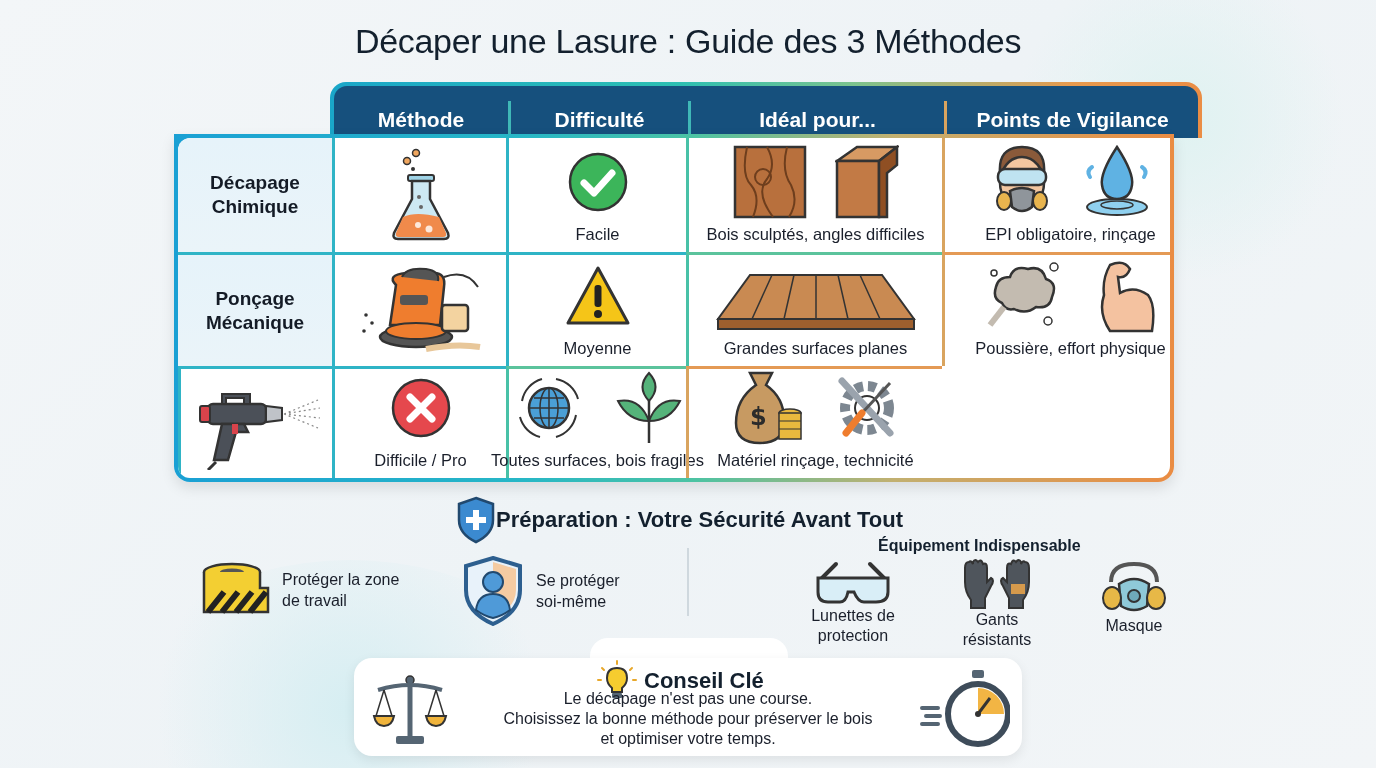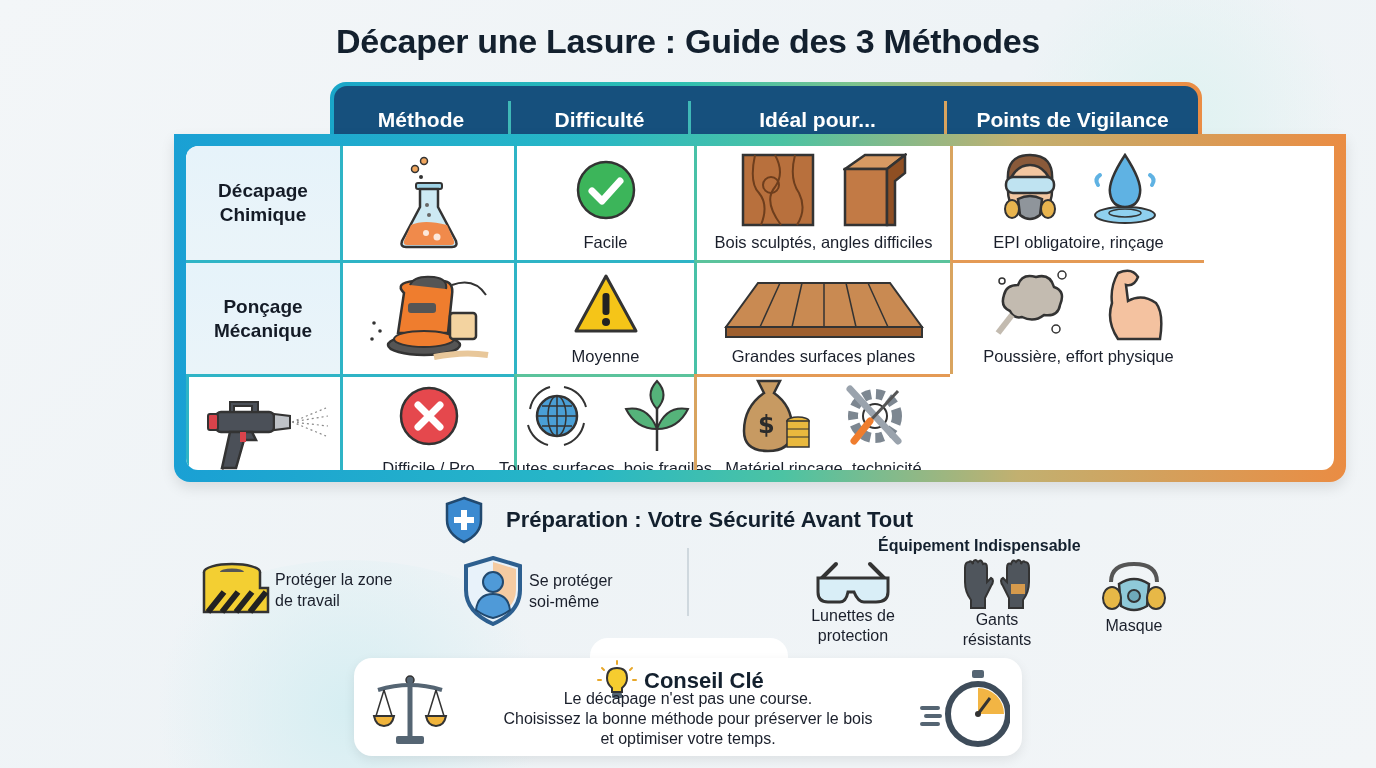--- a/index.html
+++ b/index.html
@@ -9,55 +9,55 @@
     background: linear-gradient(135deg, #f3f6f8 0%, #eef3f6 50%, #f2f5f7 100%);
     position: relative;
     color: #1a1f2b;
   }
   .bg-blob1 { position: absolute; left: 1010px; top: -40px; width: 340px; height: 320px; border-radius: 50%;
     background: radial-gradient(circle, #dff2f1 0%, rgba(225,242,242,0) 70%); }
   .bg-blob2 { position: absolute; left: 120px; top: 560px; width: 460px; height: 300px; border-radius: 50%;
     background: radial-gradient(circle, #d6eef2 0%, rgba(214,238,242,0) 70%); }
 
   .title { position: absolute; left: 0; width: 1376px; top: 22px; text-align: center;
-    font-size: 34px; font-weight: bold; color: #13202e; letter-spacing: -0.3px; }
+    font-size: 34px; font-weight: normal; color: #13202e; letter-spacing: -0.3px; }
 
   
   .tbl-wrap { position: absolute; left: 174px; top: 82px; width: 1028px; height: 400px; }
   .hdr-frame { position: absolute; left: 156px; top: 0; width: 872px; height: 56px;
     border-radius: 16px 16px 0 0;
     background: linear-gradient(90deg, #1aa6c9 0%, #2dbfb2 40%, #7cc38e 60%, #e79a4e 85%, #ea8d45 100%);
     padding: 4px 4px 0 4px; }
   .hdr-inner { width: 100%; height: 100%; background: #16507d; border-radius: 13px 13px 0 0; display: flex; }
   .hdr-cell { display: flex; align-items: center; justify-content: center; color: #fff; font-weight: bold; font-size: 21px; margin-top: 15px; }
   .hdr-cell + .hdr-cell { border-left: 3px solid #3fb8b7; }
   .hdr-cell.c4 { border-left-color: #d9a45f; }
 
-  .body-frame { position: absolute; left: 0; top: 52px; width: 1172px; height: 348px;
+  .body-frame { position: absolute; left: 0; top: 52px; width: 1000px; height: 348px;
     border-radius: 0 0 16px 16px;
     background: linear-gradient(90deg, #1aa0d4 0%, #27b7c6 35%, #4cc3a3 52%, #c2b070 72%, #ea8c43 100%);
-    padding: 12px; box-shadow: 0 6px 14px rgba(0,0,0,0.10); }
+    padding: 4px; box-shadow: 0 6px 14px rgba(0,0,0,0.10); }
   .body-frame::before { content: ""; position: absolute; left: 0; top: -52px; width: 160px; height: 56px; }
   .grid { width: 100%; height: 100%; background: #fff; border-radius: 0 0 12px 12px; display: grid;
     grid-template-columns: 154px 174px 180px 256px 254px; grid-template-rows: 114px 114px 112px; overflow: hidden; }
   .cell { position: relative; display: flex; flex-direction: column; align-items: center; justify-content: flex-end; padding-bottom: 8px; }
   .cell.rl { background: linear-gradient(180deg, #e6f3fa, #eaf4f9); justify-content: center; padding: 0; font-weight: bold; font-size: 19px; text-align: center; line-height: 24px; color: #141b26; }
   .bt { border-top: 3px solid #2fb4c6; }
   .bl { border-left: 3px solid #2fb4c6; }
   .bl.g { border-left-color: #48c1a7; }
   .bl.o { border-left-color: #d9a45f; }
   .bt.g { border-top-color: #5bc39c; }
   .bt.o { border-top-color: #e49a55; }
   .cell-text { font-size: 16.5px; color: #1a1f2b; white-space: nowrap; }
   .icons { display: flex; gap: 28px; align-items: flex-end; height: 80px; margin-bottom: 6px; }
 
   
-  .prep-title { position: absolute; top: 496px; left: 444px; display: flex; align-items: center; gap: 22px; }
+  .prep-title { position: absolute; top: 496px; left: 456px; display: flex; align-items: center; gap: 0; }
   .prep-title span { font-size: 22px; font-weight: bold; color: #13202e; }
-  .prep-item { position: absolute; display: flex; align-items: center; gap: 5px; }
+  .prep-item { position: absolute; display: flex; align-items: center; gap: 12px; }
   .prep-item span { font-size: 16px; line-height: 21px; color: #1a1f2b; }
   .vdivider { position: absolute; left: 687px; top: 548px; width: 2px; height: 68px; background: #cfd8de; }
   .equip-title { position: absolute; left: 878px; top: 537px; font-size: 16px; font-weight: bold; color: #13202e; }
   .equip-item { position: absolute; display: flex; flex-direction: column; align-items: center; text-align: center; }
   .equip-item span { font-size: 16px; line-height: 20px; color: #1a1f2b; }
 
   
   .tip-tab { position: absolute; left: 590px; top: 638px; width: 198px; height: 50px; background: #fff; border-radius: 18px 18px 0 0; }
   .tip-box { position: absolute; left: 354px; top: 658px; width: 668px; height: 98px; background: #fff; border-radius: 18px;
     box-shadow: 0 4px 12px rgba(0,0,0,0.08); }

